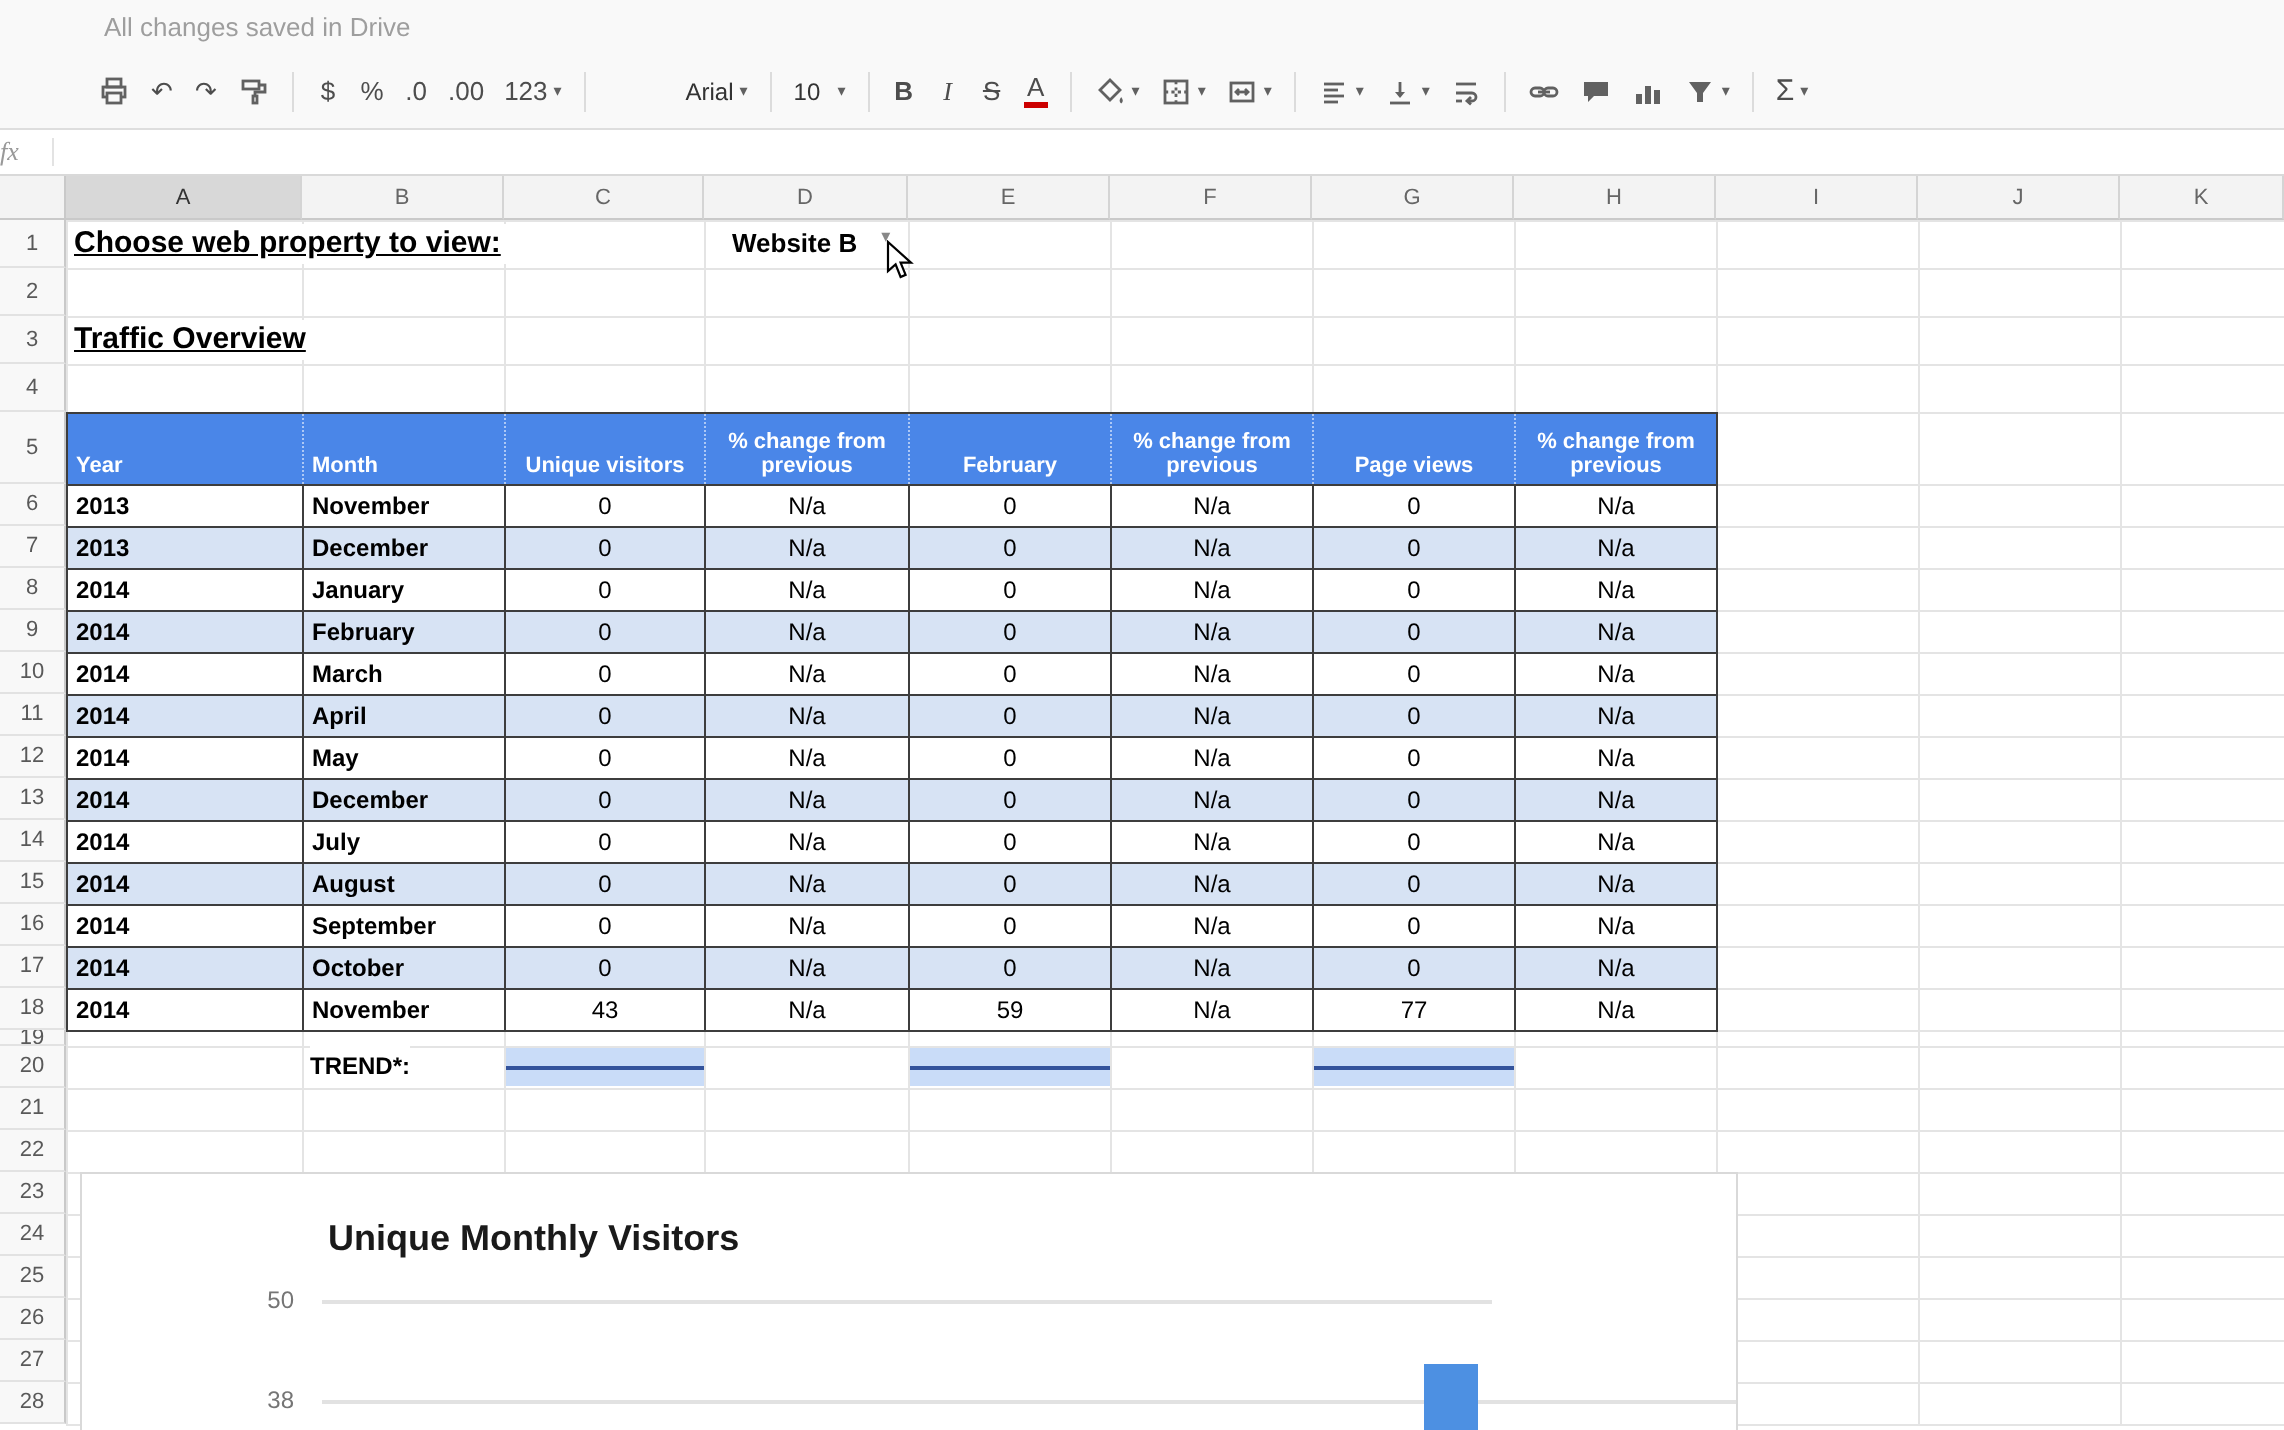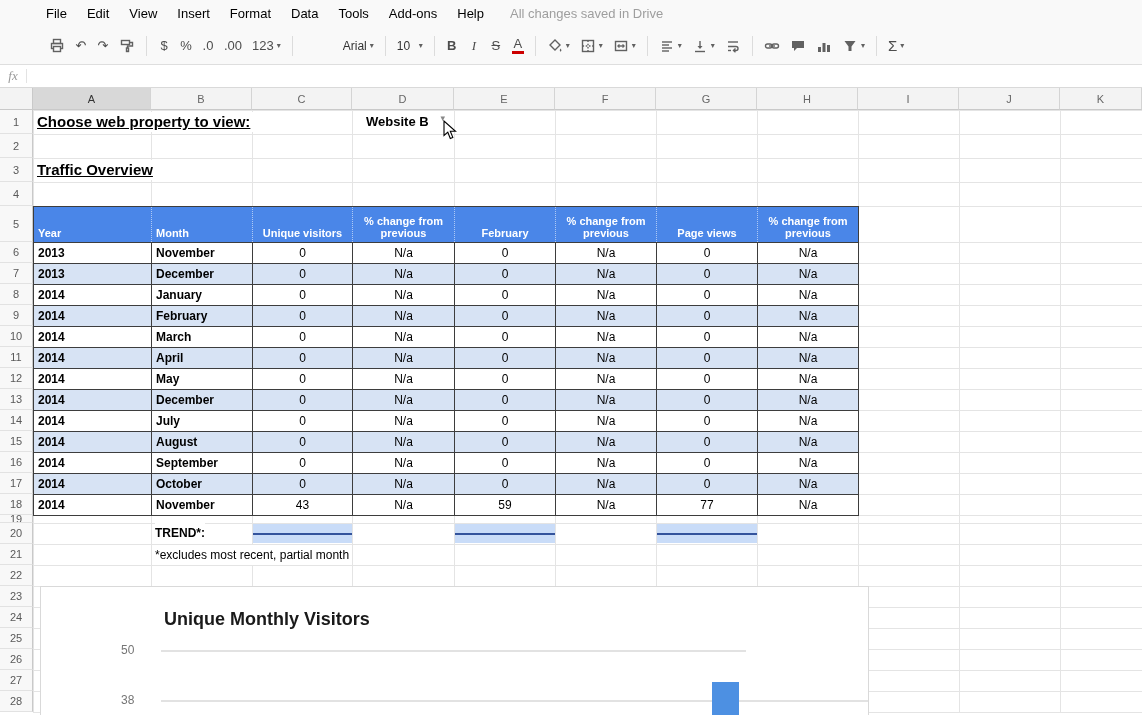--- a/index.html
+++ b/index.html
@@ -23,21 +23,21 @@
   .size-select{width:36px;justify-content:space-between;font-size:12px;color:#333;}
   .b-bold{font-weight:bold;}
   .b-italic{font-style:italic;font-family:"Liberation Serif",serif;}
   .b-strike{text-decoration:line-through;}
   .text-color-btn{flex-direction:column;line-height:12px;padding-top:1px;}
   .text-color-btn .bar{width:12px;height:3px;background:#cc0000;margin-top:1px;}
   .sigma{font-size:15px;}
 
   
   .formula-bar{position:absolute;top:65px;left:0;right:0;height:23px;background:#fff;border-bottom:1px solid #d9d9d9;display:flex;align-items:center;}
-  .fx{font-family:"Liberation Serif",serif;font-style:italic;color:#999;font-size:13px;width:26px;text-align:center;}
+  .fx{font-family:"Liberation Serif",serif;font-style:italic;color:#999;font-size:13px;width:26px;}
   .fx-divider{width:1px;height:14px;background:#e3e3e3;}
   .fx-input{flex:1;height:100%;}
 
   
   .sheet{position:absolute;top:88px;left:0;width:1142px;height:627px;background:#fff;}
   .corner{position:absolute;left:0;top:0;width:33px;height:22px;background:#f3f3f3;border-right:1px solid #c9c9c9;border-bottom:1px solid #c9c9c9;z-index:2;}
   .col-h{position:absolute;top:0;height:22px;background:#f3f3f3;border-right:1px solid #d4d4d4;border-bottom:1px solid #c9c9c9;color:#666;font-size:11px;display:flex;align-items:center;justify-content:center;}
   .col-h.sel{background:#d8d8d8;color:#333;}
   .sheet-body{position:absolute;top:22px;left:0;width:1142px;height:605px;overflow:hidden;background:#fff;}
   .row-num{position:absolute;left:0;width:33px;background:#f8f8f8;border-right:1px solid #c9c9c9;border-bottom:1px solid #e2e2e2;color:#595959;font-size:11px;display:flex;align-items:center;justify-content:center;overflow:hidden;z-index:1;}
@@ -65,47 +65,36 @@
   .trend-note{left:155px;top:435px;height:20px;line-height:20px;font-size:12px;}
   .spark{position:absolute;top:414px;height:19px;background:var(--spark-bg);z-index:2;}
   .spark i{position:absolute;left:0;right:0;top:9px;height:2px;background:var(--spark-line);}
   .spark-c{left:253px;width:99px;}
   .spark-e{left:455px;width:100px;}
   .spark-g{left:657px;width:100px;}
 
   
   .chart{position:absolute;left:40px;top:476px;width:829px;height:260px;background:#fff;border:1px solid #d9d9d9;z-index:3;}
   .chart-title{position:absolute;left:123px;top:22px;font-size:18px;font-weight:bold;color:#1a1a1a;}
-  .ytick{position:absolute;width:26px;text-align:left;font-size:12px;color:#757575;}
+  .ytick{position:absolute;width:26px;text-align:right;font-size:12px;color:#757575;}
   .t50{left:80px;top:56px;}
   .t38{left:80px;top:106px;}
   .gl{position:absolute;height:2px;background:#e2e2e2;}
   .gl50{left:120px;top:63px;width:585px;}
   .gl38{left:120px;top:113px;width:707px;}
   .cbar{position:absolute;left:671px;top:95px;width:27px;height:165px;background:var(--bar-color);}
 
   .cursor{position:absolute;left:443px;top:120px;z-index:40;}
 </style>
 </head>
 <body>
 
 <div class="app">
 
   <div class="menubar">
-    <div class="menu-items" id="menu-items" style="display:flex;">
-        <span class="menu-item">File</span>
-        <span class="menu-item">Edit</span>
-        <span class="menu-item">View</span>
-        <span class="menu-item">Insert</span>
-        <span class="menu-item">Format</span>
-        <span class="menu-item">Data</span>
-        <span class="menu-item">Tools</span>
-        <span class="menu-item">Add-ons</span>
-        <span class="menu-item">Help</span>
-      </div>
     <span class="status">All changes saved in Drive</span>
   </div>
 
   <div class="toolbar">
     <div class="tb-btn">
       <svg width="16" height="16" viewBox="0 0 16 16">
           <g class="icon-stroke">
             <rect x="4.5" y="1.5" width="7" height="4"></rect>
             <rect x="2.5" y="5.5" width="11" height="5"></rect>
             <rect x="4.5" y="8.5" width="7" height="5" fill="#f9f9f9"></rect>
@@ -517,21 +506,20 @@
       <div class="cell-text trend-label">TREND*:</div>
       <div class="spark spark-c">
           <i></i>
         </div>
       <div class="spark spark-e">
           <i></i>
         </div>
       <div class="spark spark-g">
           <i></i>
         </div>
-      <div class="cell-text trend-note">*excludes most recent, partial month</div>
 
       <div class="chart">
         <div class="chart-title">Unique Monthly Visitors</div>
         <div class="ytick t50">50</div>
         <div class="gl gl50"></div>
         <div class="ytick t38">38</div>
         <div class="gl gl38"></div>
         <div class="cbar"></div>
       </div>
     </div>

